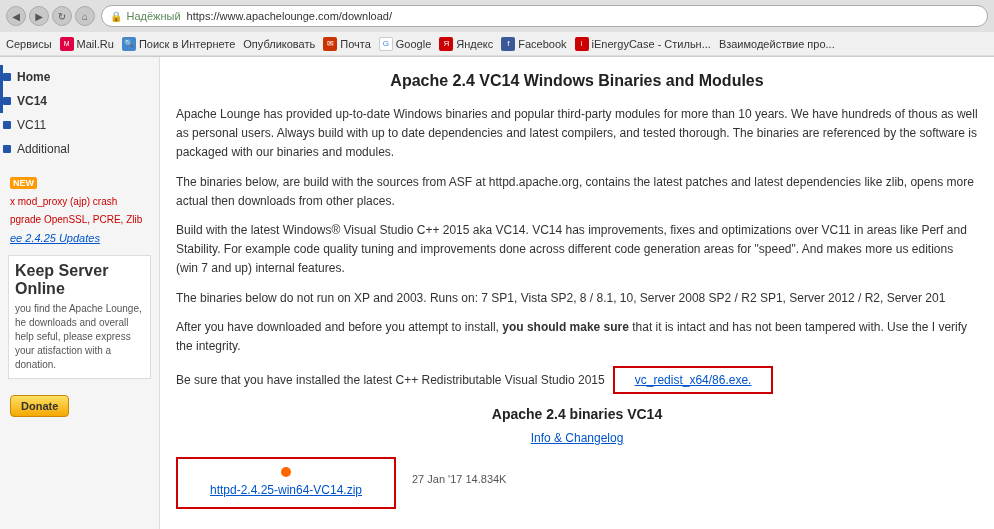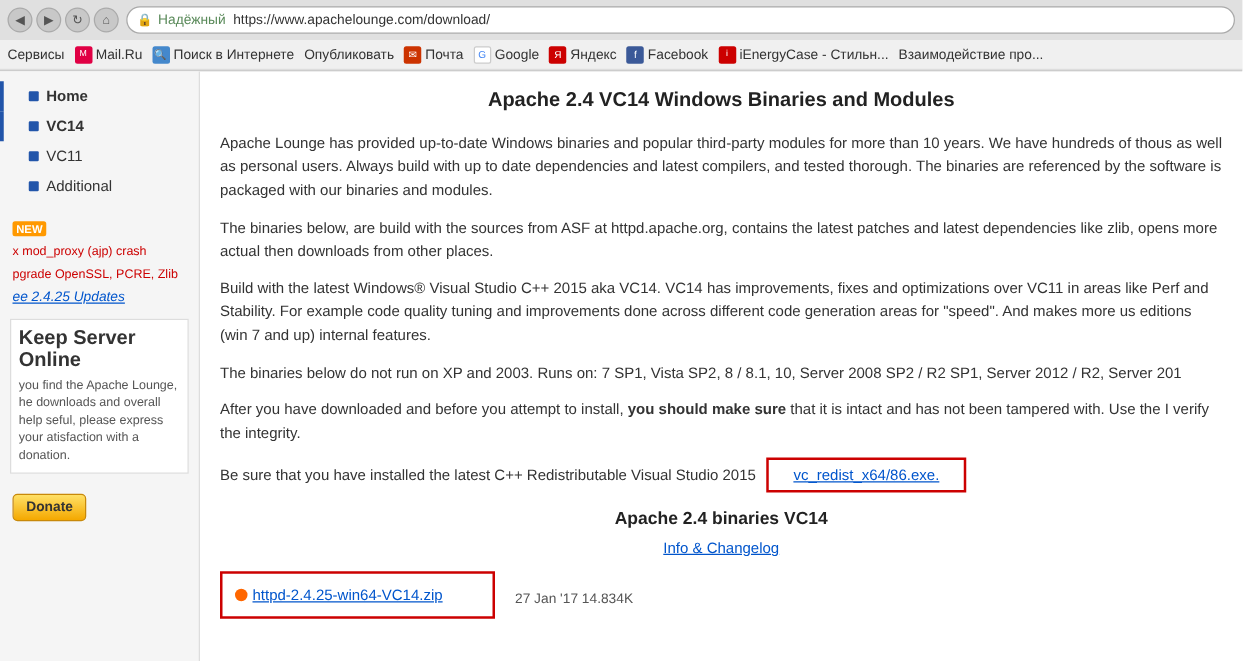--- a/index.html
+++ b/index.html
@@ -99,21 +99,21 @@
       width: 160px;
       min-width: 160px;
       background: #f5f5f5;
       border-right: 1px solid #ddd;
       padding: 8px 0;
       overflow-y: auto;
     }
     .sidebar-item {
       display: flex;
       align-items: center;
-      padding: 5px 20px;
+      padding: 5px 0;
       font-size: 12px;
       color: #333;
       cursor: pointer;
       border-left: 3px solid transparent;
       gap: 6px;
     }
     .sidebar-item.active { border-left-color: #2255aa; font-weight: bold; }
     .sidebar-dot {
       width: 8px; height: 8px;
       background: #2255aa;
@@ -244,20 +244,21 @@
     .package-title {
       font-weight: bold;
       font-size: 13px;
       color: #222;
       margin-bottom: 4px;
     }
     .package-link-row {
       display: flex;
       align-items: center;
       gap: 4px;
+      flex-direction: column;
     }
     .orange-dot {
       width: 10px; height: 10px;
       background: #ff6600;
       border-radius: 50%;
       flex-shrink: 0;
     }
     .package-link {
       color: #0055cc;
       text-decoration: underline;

